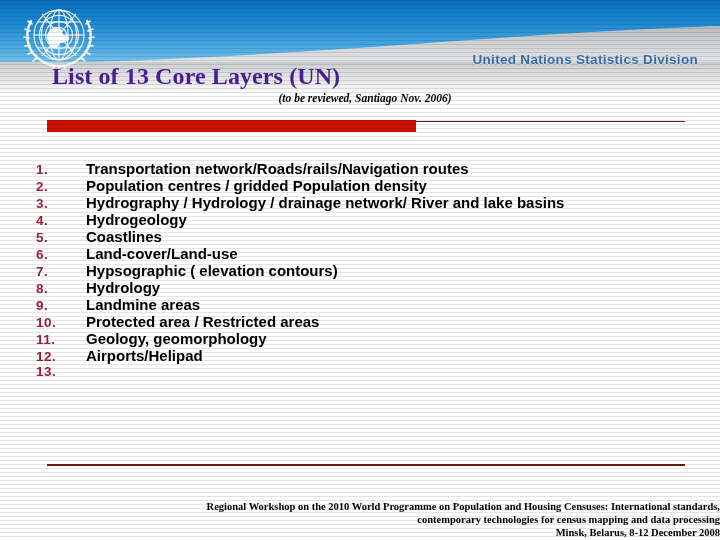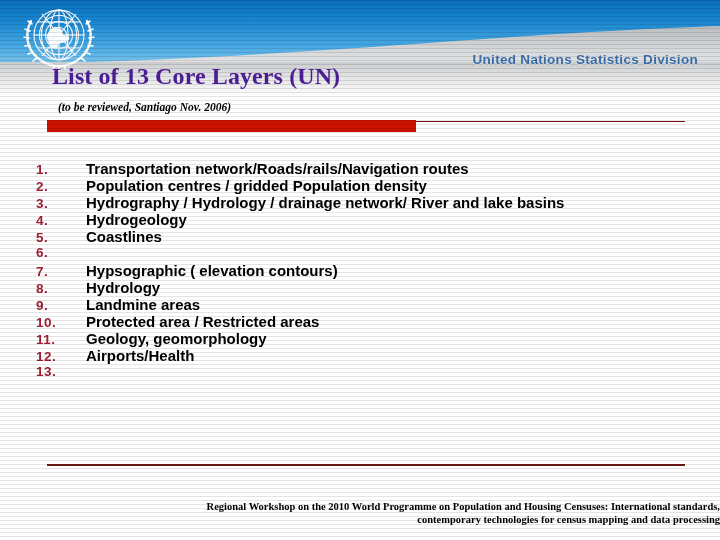--- a/index.html
+++ b/index.html
@@ -80,28 +80,29 @@
   .slide-title {
     font-family: "Liberation Serif", serif;
     font-size: 24px;
     font-weight: 700;
     color: #4c1d95;
     line-height: 1.05;
     letter-spacing: 0.1px;
     white-space: nowrap;
   }
   .slide-subtitle {
-    margin-top: 12px;
+    margin-top: 3px;
     margin-left: 6px;
     font-family: "Liberation Serif", serif;
     font-size: 11.5px;
     font-weight: 700;
     font-style: italic;
     color: #000000;
     white-space: nowrap;
+    text-align: center;
   }
 
   
   .accent-thin-line {
     position: absolute;
     left: 47px;
     top: 121px;
     width: 638px;
     height: 1px;
     background: #7b1414;
@@ -293,20 +294,21 @@
     <div class="layer-row">
       <span class="layer-num">4.</span>
       <span class="layer-text">Hydrogeology</span>
     </div>
     <div class="layer-row">
       <span class="layer-num">5.</span>
       <span class="layer-text">Coastlines</span>
     </div>
     <div class="layer-row">
       <span class="layer-num">6.</span>
+      <span class="layer-text">Land-cover/Land-use</span>
     </div>
     <div class="layer-row">
       <span class="layer-num">7.</span>
       <span class="layer-text">Hypsographic ( elevation contours)</span>
     </div>
     <div class="layer-row">
       <span class="layer-num">8.</span>
       <span class="layer-text">Hydrology</span>
     </div>
     <div class="layer-row">
@@ -316,31 +318,32 @@
     <div class="layer-row">
       <span class="layer-num">10.</span>
       <span class="layer-text">Protected area / Restricted areas</span>
     </div>
     <div class="layer-row">
       <span class="layer-num">11.</span>
       <span class="layer-text">Geology, geomorphology</span>
     </div>
     <div class="layer-row">
       <span class="layer-num">12.</span>
-      <span class="layer-text">Airports/Health</span>
+      <span class="layer-text">Airports/Helipad</span>
     </div>
     <div class="layer-row">
       <span class="layer-num">13.</span>
     </div>
 
   </div>
 
   <div class="footer-rule"></div>
 
 
   <div class="footer-lines">
     <div class="footer-line">Regional Workshop on the 2010 World Programme on Population and Housing Censuses: International standards,</div>
     <div class="footer-line">contemporary technologies for census mapping and data processing</div>
+    <div class="footer-line">Minsk, Belarus, 8-12 December 2008</div>
   </div>
 
   <div class="scanlines"></div>
 
 </div>
 
 </body></html>

